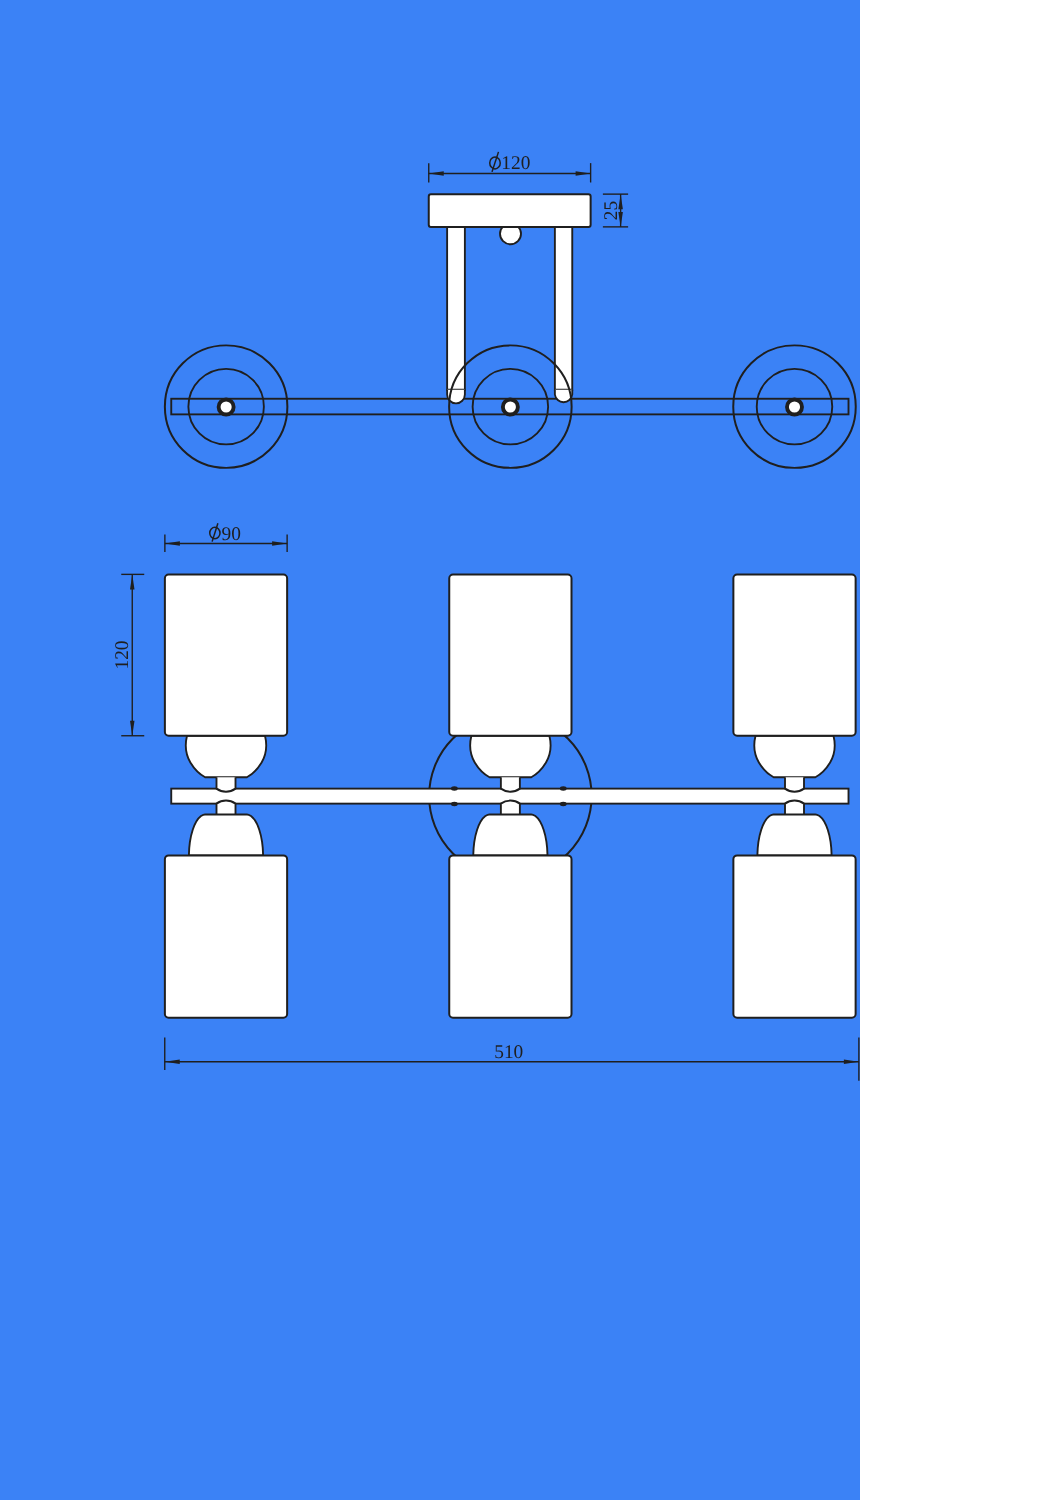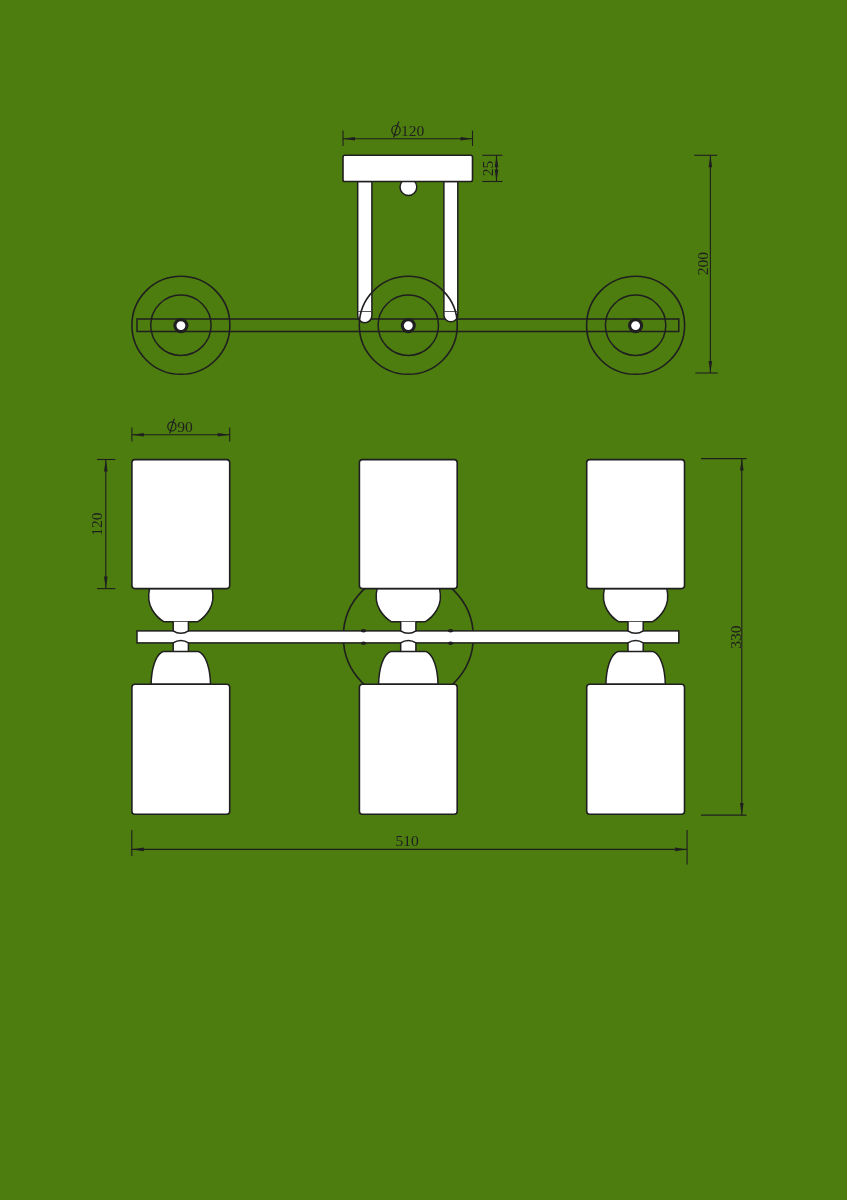--- a/index.html
+++ b/index.html
@@ -1,16 +1,16 @@
 <!DOCTYPE html>
 <html><head>
 <meta charset="utf-8">
 <style>
   html,body{margin:0;padding:0;background:#ffffff;}
-  .page{width:847px;height:1200px;position:relative;background:#4d7c0f;overflow:hidden;}
+  .page{width:688px;height:1200px;position:relative;background:#3b82f6;overflow:hidden;}
   svg{position:absolute;left:0;top:0;}
   text{font-family:"Liberation Serif", serif;fill:#1f1f1f;}
 </style>
 </head>
 <body>
 <div class="page">
 <svg width="847" height="1200" viewBox="0 0 847 1200">
 <defs>
 <g id="arrowR">
           <path d="M0,0 L-12,1.8 L-12,-1.8 Z" fill="#1f1f1f" stroke="none"></path>

